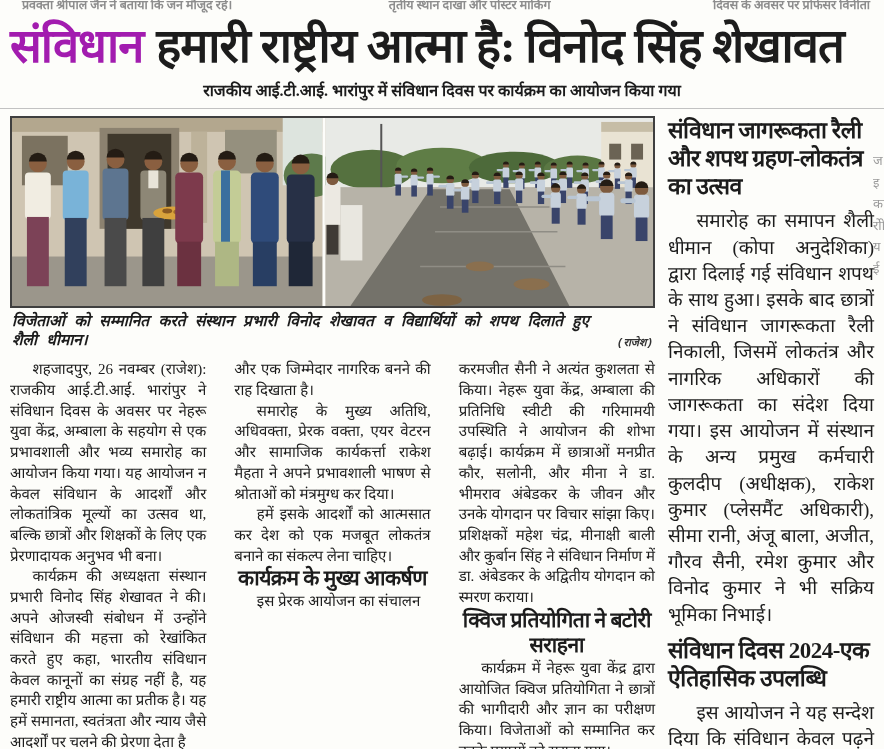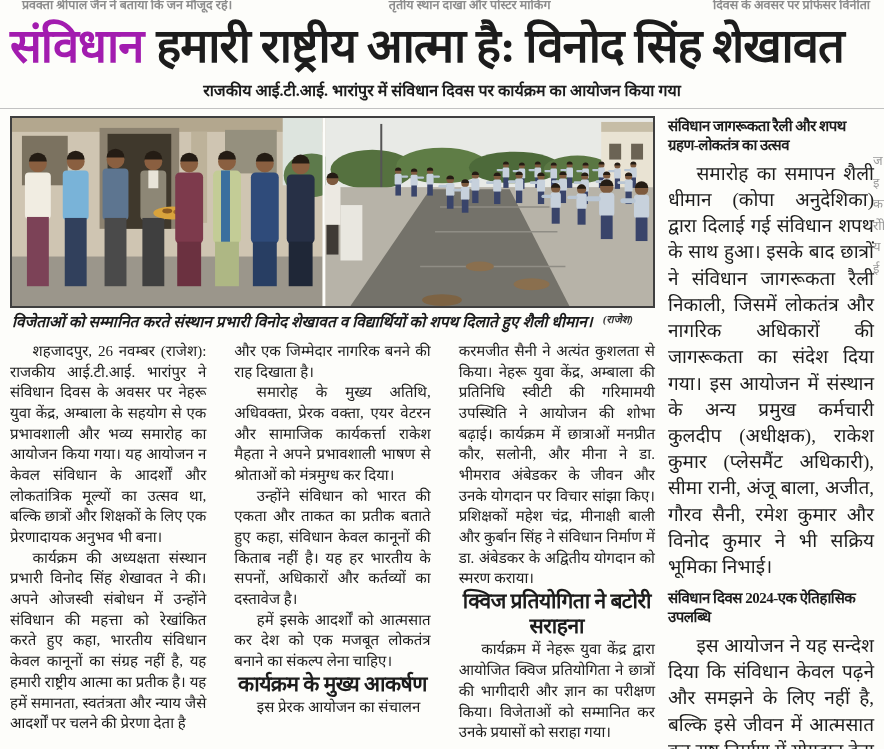--- a/index.html
+++ b/index.html
@@ -17,33 +17,33 @@
             letter-spacing:-1px;white-space:nowrap;}
   .headline .hl{color:#a21caf;margin-right:13px;}
   .subheadline{text-align:center;font-weight:bold;font-size:16px;margin-top:9px;line-height:1.1;}
   .rule{border-top:1px solid #c2c2c2;margin-top:9px;}
 
   
   .main{display:flex;gap:13px;padding:7px 10px 0 10px;}
   .left-region{width:645px;flex:0 0 auto;}
   .photo-frame{border:2px solid #3f3f3f;height:188px;background:#cfc9bd;font-size:0;}
   .photo-frame svg{width:100%;height:100%;display:block;}
-  .photo-caption{display:flex;align-items:flex-start;margin:5px 2px 0 2px;
-                 font-weight:bold;font-style:italic;font-size:15.5px;line-height:1.2;}
+  .photo-caption{display:flex;align-items:flex-end;margin:5px 2px 0 2px;
+                 font-weight:bold;font-style:italic;font-size:15.5px;line-height:1.2;font-family:Liberation Mono, monospace;}
   .photo-caption .credit{font-size:11px;margin-left:10px;color:#333;flex:0 0 auto;}
 
   .columns{display:flex;gap:28px;margin-top:9px;}
   .col{flex:1 1 0;font-size:15px;line-height:1.38;text-align:justify;}
   .col p{margin:0;}
   .col p.ind{text-indent:1.5em;}
   .inline-heading{font-weight:bold;font-size:21px;line-height:1.2;text-align:center;
                   margin:5px 0 3px 0;text-indent:0;letter-spacing:-0.5px;}
 
   .sidebar{flex:1 1 auto;padding-top:1px;}
-  .sidebar h2{margin:0 0 7px 0;font-size:15px;font-weight:bold;line-height:1.22;letter-spacing:-0.5px;}
+  .sidebar h2{margin:0 0 7px 0;font-size:23px;font-weight:bold;line-height:1.22;letter-spacing:-0.5px;}
   .sidebar h2.second{margin-top:4px;}
   .sidebar p{margin:0 0 9px 0;font-size:19px;line-height:1.38;text-align:justify;text-indent:1.5em;}
 
   
   .edge-strip{position:absolute;top:150px;right:0;width:11px;height:560px;overflow:hidden;
               color:#9b9b9b;font-size:13px;line-height:21.5px;word-break:break-all;}
 </style>
 </head>
 <body>
 
@@ -210,21 +210,20 @@
       </div>
 
       <div class="columns">
         <div class="col">
           <p class="ind">शहजादपुर, 26 नवम्बर (राजेश): राजकीय आई.टी.आई. भारांपुर ने संविधान दिवस के अवसर पर नेहरू युवा केंद्र, अम्बाला के सहयोग से एक प्रभावशाली और भव्य समारोह का आयोजन किया गया। यह आयोजन न केवल संविधान के आदर्शों और लोकतांत्रिक मूल्यों का उत्सव था, बल्कि छात्रों और शिक्षकों के लिए एक प्रेरणादायक अनुभव भी बना।</p>
           <p class="ind">कार्यक्रम की अध्यक्षता संस्थान प्रभारी विनोद सिंह शेखावत ने की। अपने ओजस्वी संबोधन में उन्होंने संविधान की महत्ता को रेखांकित करते हुए कहा, भारतीय संविधान केवल कानूनों का संग्रह नहीं है, यह हमारी राष्ट्रीय आत्मा का प्रतीक है। यह हमें समानता, स्वतंत्रता और न्याय जैसे आदर्शों पर चलने की प्रेरणा देता है</p>
         </div>
         <div class="col">
           <p>और एक जिम्मेदार नागरिक बनने की राह दिखाता है।</p>
           <p class="ind">समारोह के मुख्य अतिथि, अधिवक्ता, प्रेरक वक्ता, एयर वेटरन और सामाजिक कार्यकर्त्ता राकेश मैहता ने अपने प्रभावशाली भाषण से श्रोताओं को मंत्रमुग्ध कर दिया।</p>
-          <p class="ind">उन्होंने संविधान को भारत की एकता और ताकत का प्रतीक बताते हुए कहा, संविधान केवल कानूनों की किताब नहीं है। यह हर भारतीय के सपनों, अधिकारों और कर्तव्यों का दस्तावेज है।</p>
           <p class="ind">हमें इसके आदर्शों को आत्मसात कर देश को एक मजबूत लोकतंत्र बनाने का संकल्प लेना चाहिए।</p>
           <p class="inline-heading">कार्यक्रम के मुख्य आकर्षण</p>
           <p class="ind">इस प्रेरक आयोजन का संचालन</p>
         </div>
         <div class="col">
           <p>करमजीत सैनी ने अत्यंत कुशलता से किया। नेहरू युवा केंद्र, अम्बाला की प्रतिनिधि स्वीटी की गरिमामयी उपस्थिति ने आयोजन की शोभा बढ़ाई। कार्यक्रम में छात्राओं मनप्रीत कौर, सलोनी, और मीना ने डा. भीमराव अंबेडकर के जीवन और उनके योगदान पर विचार सांझा किए। प्रशिक्षकों महेश चंद्र, मीनाक्षी बाली और कुर्बान सिंह ने संविधान निर्माण में डा. अंबेडकर के अद्वितीय योगदान को स्मरण कराया।</p>
           <p class="inline-heading">क्विज प्रतियोगिता ने बटोरी सराहना</p>
           <p class="ind">कार्यक्रम में नेहरू युवा केंद्र द्वारा आयोजित क्विज प्रतियोगिता ने छात्रों की भागीदारी और ज्ञान का परीक्षण किया। विजेताओं को सम्मानित कर उनके प्रयासों को सराहा गया।</p>
         </div>
       </div>

